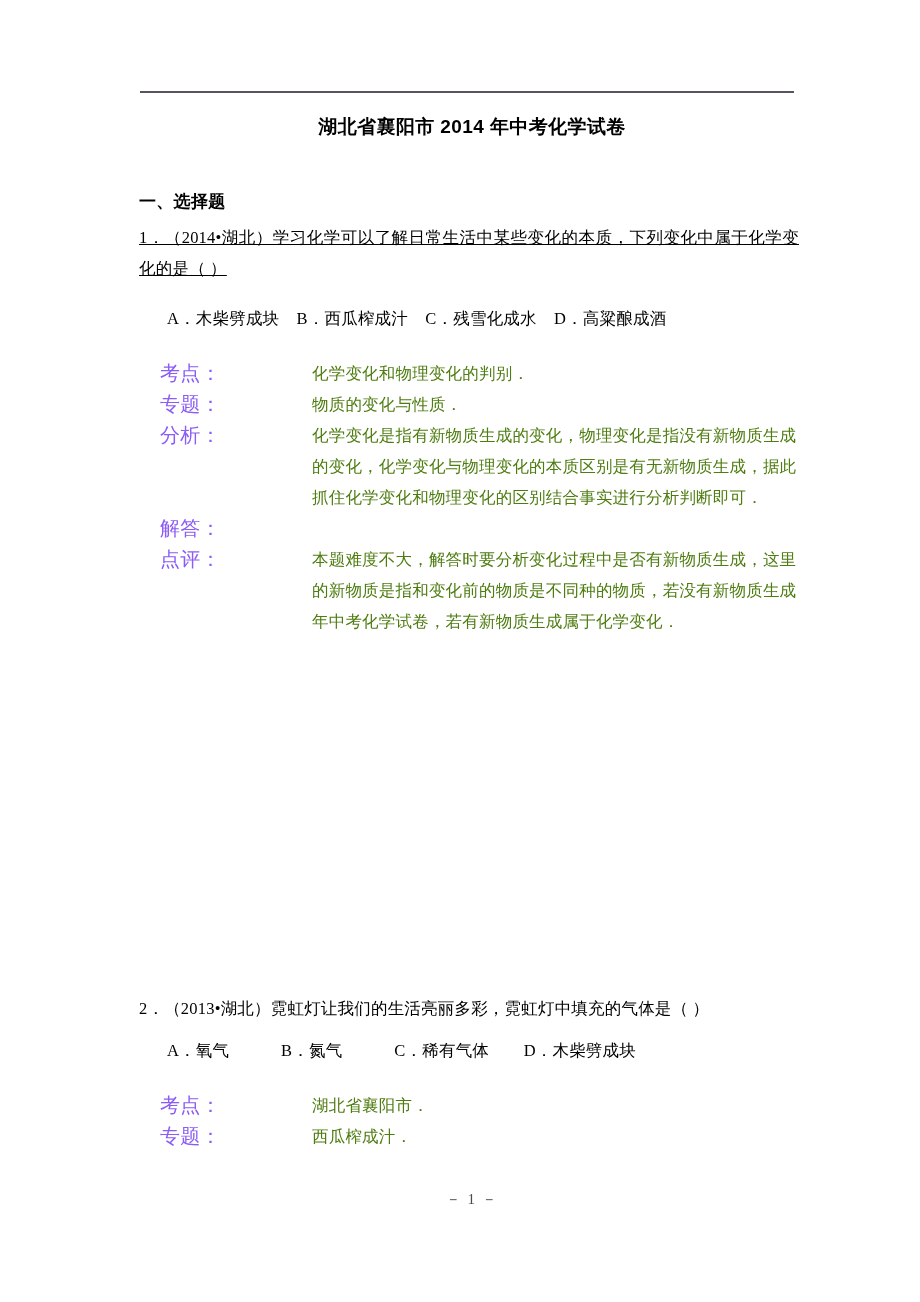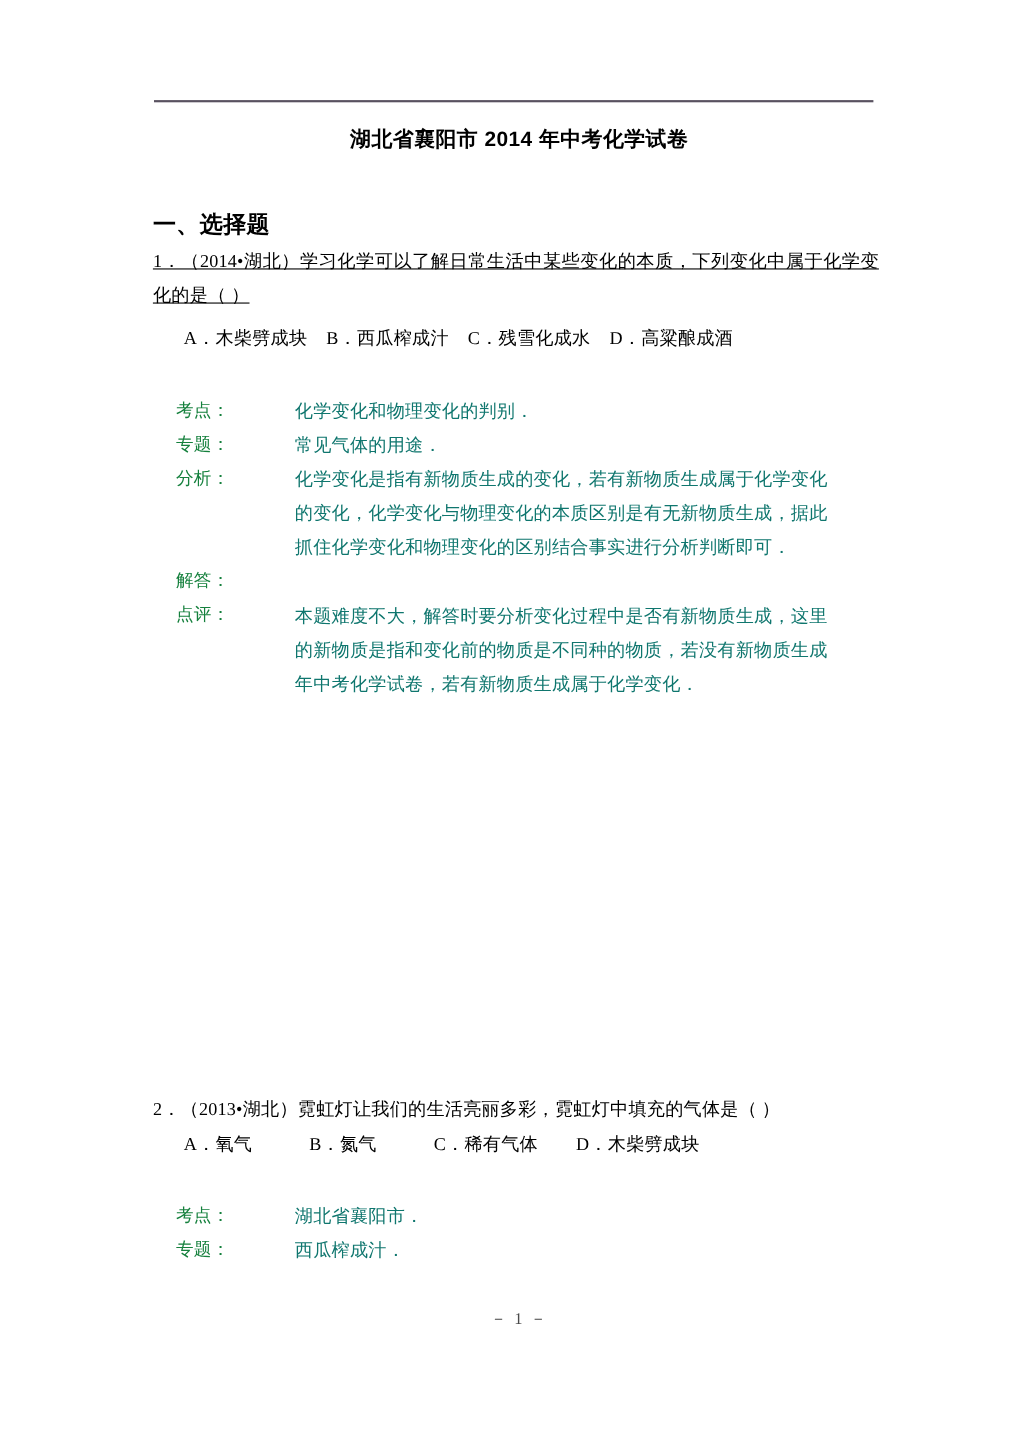--- a/index.html
+++ b/index.html
@@ -44,21 +44,21 @@
     font-weight: bold;
     letter-spacing: 0.4px;
     font-family: "Liberation Sans", "DejaVu Sans", sans-serif;
   }
 
   
   .section-heading {
     position: absolute;
     left: 127px;
     top: 190px;
-    font-size: 21px;
+    font-size: 17px;
     font-weight: bold;
     font-family: Liberation Sans, sans-serif;
     letter-spacing: 0.3px;
   }
 
   
   .qline {
     position: absolute;
     font-size: 16.5px;
     line-height: 31px;
@@ -70,48 +70,50 @@
     left: 127px;
     width: 660px;
     white-space: normal;
     text-align: justify;
     text-justify: inter-ideograph;
   }
 
   .q-options {
     left: 155px;
     white-space: pre;
+    margin-top: 11px;
   }
 
   
   .expl {
     position: absolute;
     left: 148px;
     width: 640px;
   }
   .expl-row {
     position: relative;
     display: flex;
     align-items: flex-start;
   }
   .expl-label {
     width: 108px;
     flex: 0 0 108px;
-    color: #15803d;
-    font-size: 16px;
+    color: #8b5cf6;
+    font-size: 20px;
     line-height: 31px;
     letter-spacing: 0.2px;
     font-family: "Liberation Serif", "DejaVu Serif", serif;
   }
   .expl-body {
     flex: 1 1 auto;
     font-size: 16.5px;
     line-height: 31px;
     letter-spacing: 0.2px;
-    color: #0f766e;
+    color: #4d7c0f;
+    margin-left: 44px;
   }
   .expl-body p {
     margin: 0;
     white-space: pre-wrap;
   }
 
   
   .footer {
     position: absolute;
     left: 0;
@@ -140,27 +142,27 @@
   <div class="expl" style="top:358px;">
     <div class="expl-row">
       <div class="expl-label">考点：</div>
       <div class="expl-body">
           <p>化学变化和物理变化的判别．</p>
         </div>
     </div>
     <div class="expl-row">
       <div class="expl-label">专题：</div>
       <div class="expl-body">
-          <p>常见气体的用途．</p>
+          <p>物质的变化与性质．</p>
         </div>
     </div>
     <div class="expl-row">
       <div class="expl-label">分析：</div>
       <div class="expl-body">
-          <p>化学变化是指有新物质生成的变化，若有新物质生成属于化学变化
+          <p>化学变化是指有新物质生成的变化，物理变化是指没有新物质生成
 的变化，化学变化与物理变化的本质区别是有无新物质生成，据此
 抓住化学变化和物理变化的区别结合事实进行分析判断即可．</p>
         </div>
     </div>
     <div class="expl-row">
       <div class="expl-label">解答：</div>
     </div>
     <div class="expl-row">
       <div class="expl-label">点评：</div>
       <div class="expl-body">

